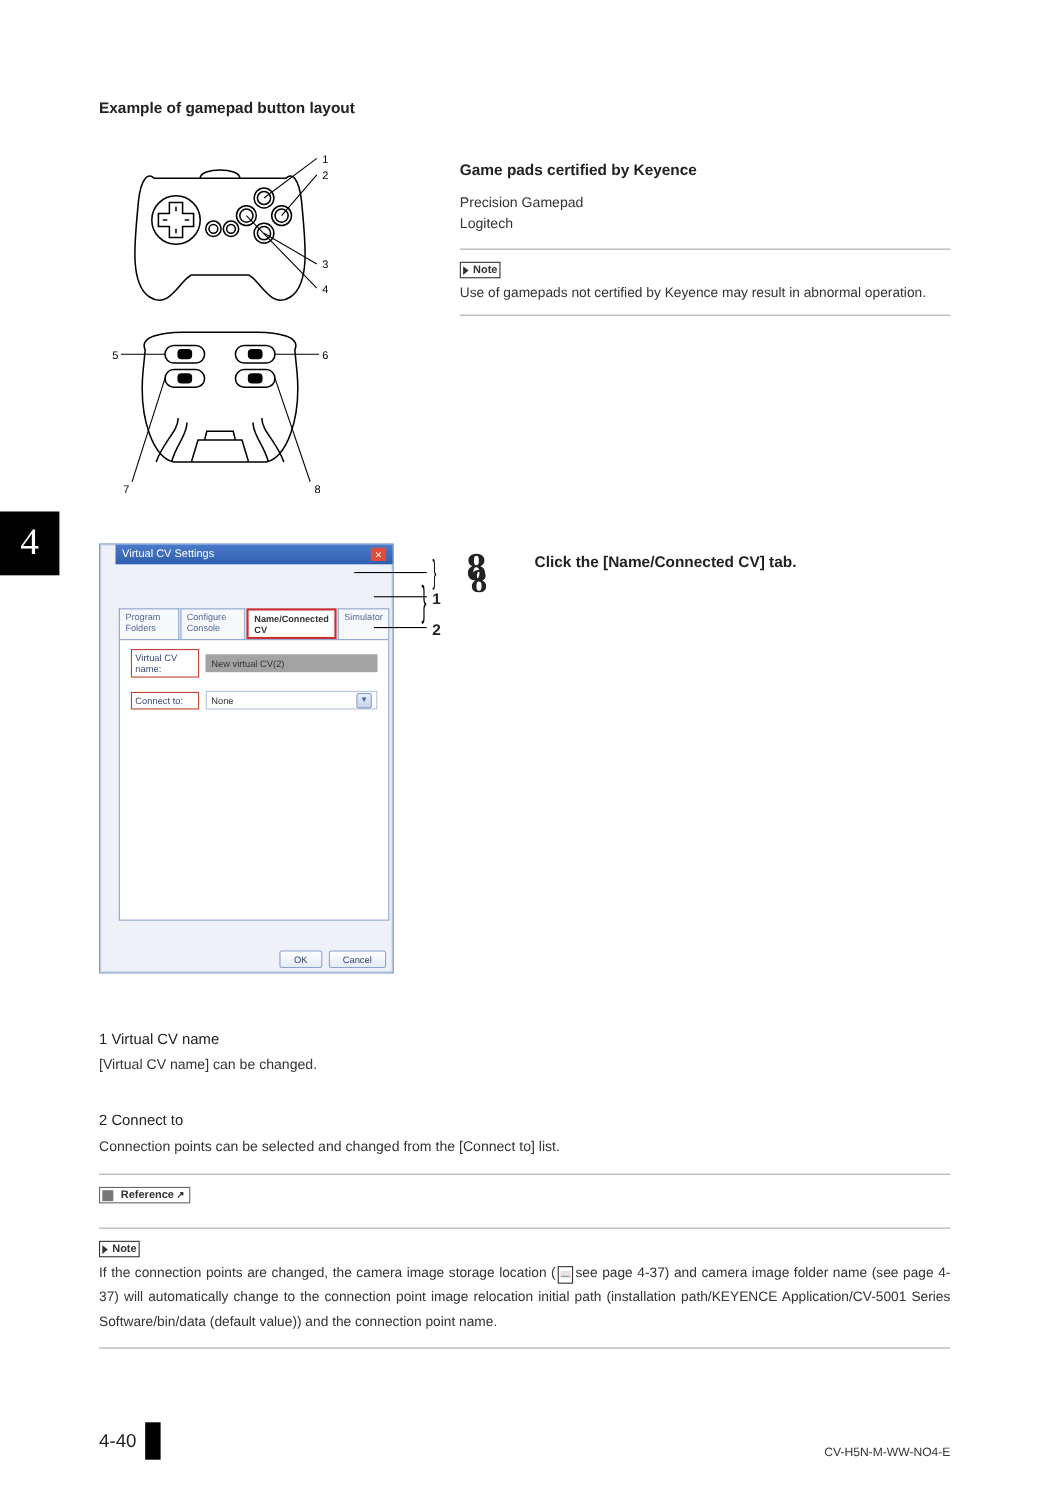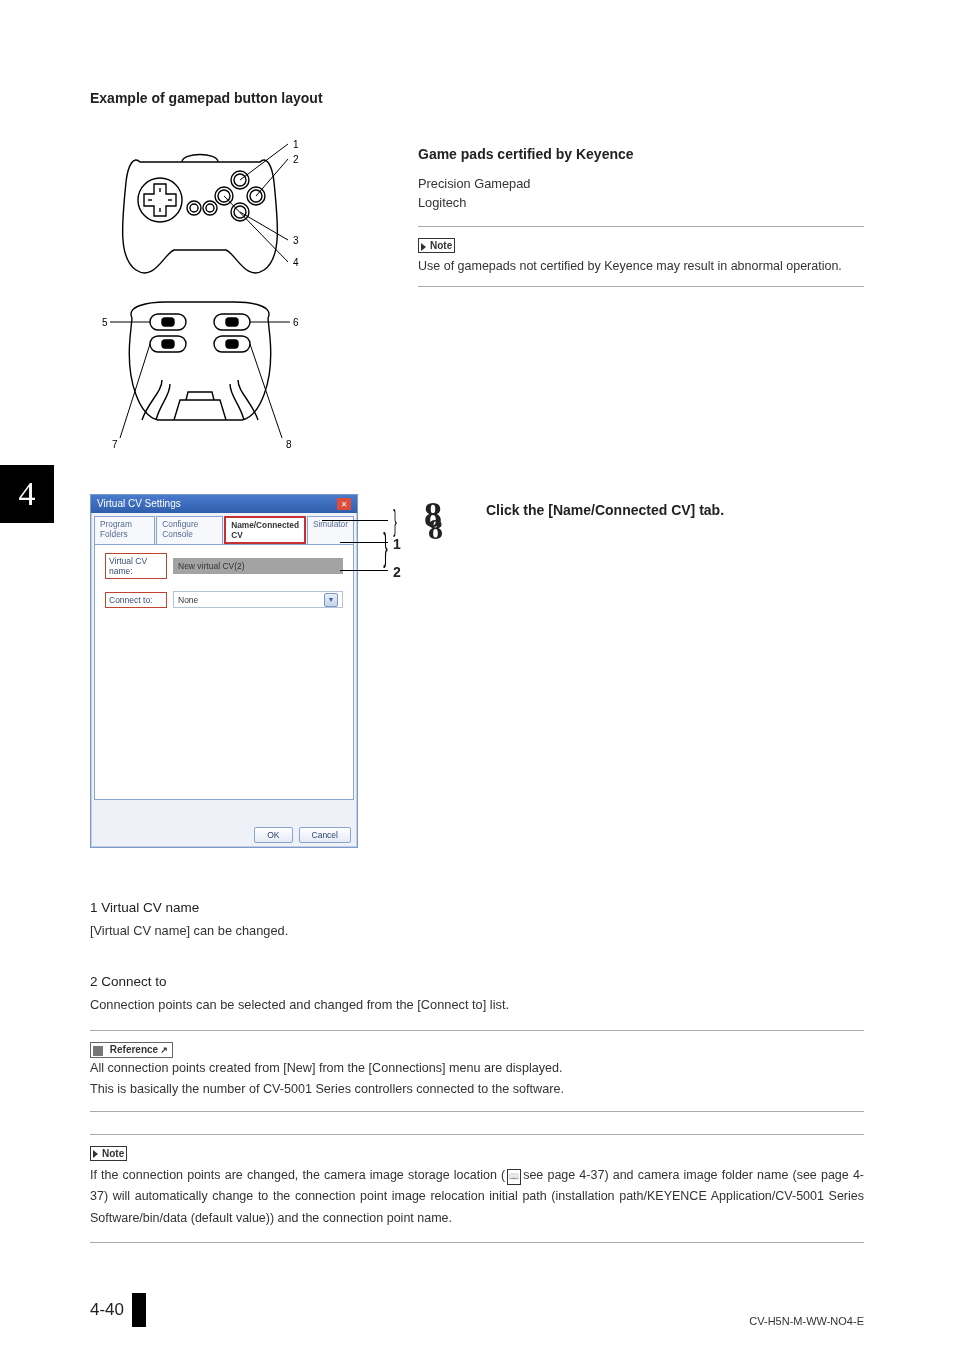--- a/index.html
+++ b/index.html
@@ -90,20 +90,21 @@
     gap: 18px;
   }
   .dialog-wrap { position: relative; }
   .dialog-ss {
     width: 268px;
     border: 1px solid #7a9acb;
     background: #eef2f8;
     font-size: 9px;
     color: #2a3c66;
     box-shadow: 0 0 0 1px #c3cee0 inset;
+    padding-left: 14px;
   }
   .dlg-title {
     background: linear-gradient(#4a7bcc,#2f5eab);
     color: #fff;
     font-size: 10px;
     padding: 3px 6px;
     display:flex;
     justify-content: space-between;
   }
   .dlg-close {
@@ -112,20 +113,21 @@
     width:14px;height:12px;
     font-size:8px;
     display:flex;align-items:center;justify-content:center;
     border-radius:1px;
   }
   .dlg-tabs {
     display:flex;
     gap:1px;
     padding:3px 3px 0 3px;
     font-size:8.3px;
+    margin-top:37px;
   }
   .dlg-tab {
     border:1px solid #8aa3cf;
     border-bottom:none;
     padding:2px 5px;
     background:#f6f8fc;
     color:#556a92;
   }
   .dlg-tab.active {
     border:2px solid #c53030;
@@ -448,24 +450,20 @@
   <div class="section-num-heading" style="margin-top:52px;">1    Virtual CV name</div>
   <div class="section-sub">[Virtual CV name] can be changed.</div>
 
   <div class="section-num-heading">2    Connect to</div>
   <div class="section-sub">Connection points can be selected and changed from the [Connect to] list.</div>
 
   <div class="ref-block">
     <div class="ref-label">
       <span>Reference</span><span style="font-size:9px; margin-left:2px;">↗</span>
     </div>
-    <div class="ref-text">
-      <div>All connection points created from  [New] from the [Connections] menu are displayed.</div>
-      <div>This is basically the number of CV-5001 Series controllers connected to the software.</div>
-    </div>
   </div>
 
   <div class="note2-block">
     <div class="note-label"><span class="tri"></span><span>Note</span></div>
     <div class="note2-text">
       <span>If the connection points are changed, the camera image storage location (</span><span class="ref-open">📖</span><span>see page 4-37) and camera image folder name (see page 4-37) will automatically change to the connection point image relocation initial path (installation path/KEYENCE Application/CV-5001 Series Software/bin/data (default value)) and the connection point name.</span>
     </div>
   </div>
 
 </div>

